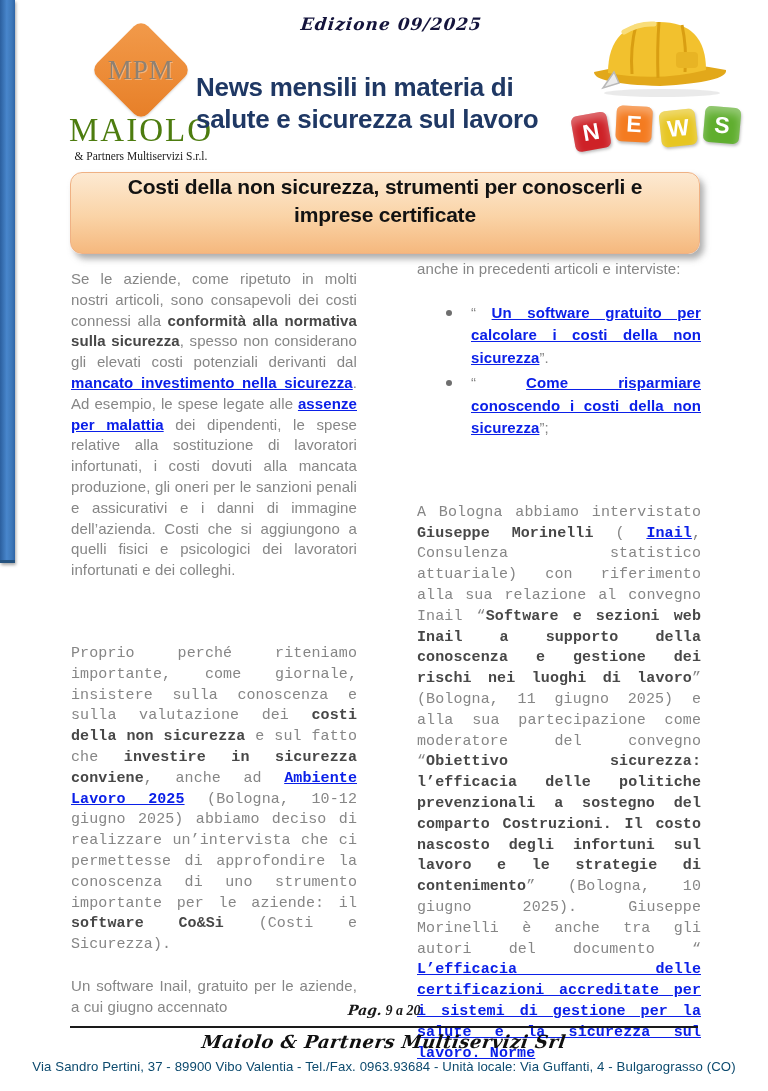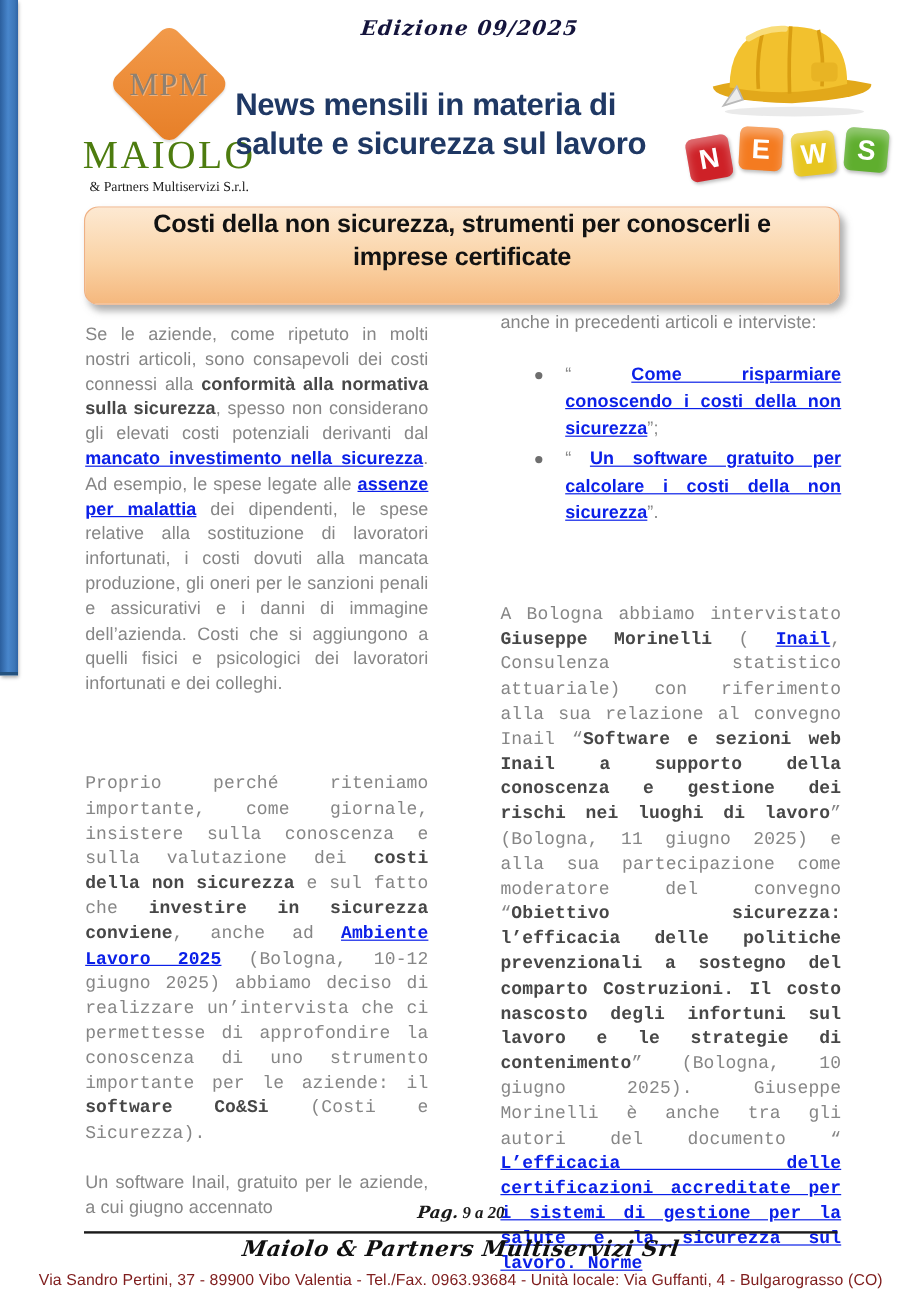--- a/index.html
+++ b/index.html
@@ -99,21 +99,21 @@
     position:absolute;top:1026px;left:70px;width:628px;height:0;
     border-top:2px solid #1a1a1a;
   }
   .footer-company{
     position:absolute;top:1031px;left:0;width:768px;text-align:center;
     font-family:"DejaVu Serif",serif;font-style:italic;font-weight:bold;
     font-size:18px;color:#101010;transform:skewX(-8deg);letter-spacing:.5px;
   }
   .footer-address{
     position:absolute;top:1059px;left:0;width:768px;text-align:center;
-    font-size:13.2px;color:#7f1d1d;letter-spacing:0.1px;
+    font-size:13.2px;color:#0c4a6e;letter-spacing:0.1px;
   }
 </style>
 </head>
 <body>
 
 <div class="blue-strip"></div>
 
 <div class="edition">Edizione 09/2025</div>
 
 <div class="logo">
@@ -155,25 +155,25 @@
   <p><span class="seg-n"> Se le aziende, come ripetuto in molti nostri articoli, sono consapevoli dei costi connessi alla </span><span class="seg-b">conformità alla normativa sulla sicurezza</span><span class="seg-n">, spesso non considerano gli elevati costi potenziali derivanti dal </span><span class="seg-l">mancato investimento nella sicurezza</span><span class="seg-n">. Ad esempio, le spese legate alle </span><span class="seg-l">assenze per malattia</span><span class="seg-n"> dei dipendenti, le spese relative alla sostituzione di lavoratori infortunati, i costi dovuti alla mancata produzione, gli oneri per le sanzioni penali e assicurativi e i danni di immagine dell’azienda. Costi che si aggiungono a quelli fisici e psicologici dei lavoratori infortunati e dei colleghi.</span></p>
   <p class="gap-lg"><span class="seg-n">Proprio perché riteniamo importante, come giornale, insistere sulla conoscenza e sulla valutazione dei </span><span class="seg-b">costi della non sicurezza</span><span class="seg-n"> e sul fatto che </span><span class="seg-b">investire in sicurezza conviene</span><span class="seg-n">, anche ad </span><span class="seg-l">Ambiente Lavoro 2025</span><span class="seg-n"> (Bologna, 10-12 giugno 2025) abbiamo deciso di realizzare un’intervista che ci permettesse di approfondire la conoscenza di uno strumento importante per le aziende: il </span><span class="seg-b">software Co&amp;Si</span><span class="seg-n"> (Costi e Sicurezza).</span></p>
   <p class="gap-sm"><span class="seg-n">Un software Inail, gratuito per le aziende, a cui giugno accennato</span></p>
 </div>
 
 <div class="col col-right">
   <p><span class="seg-n">anche in precedenti articoli e interviste:</span></p>
   <ul class="bullets">
     <li>
       <span class="bullet-dot"></span>
-      <span><span class="seg-n">“ </span><span class="seg-l">Come risparmiare conoscendo i costi della non sicurezza</span><span class="seg-n">”;</span></span>
+      <span><span class="seg-n">“ </span><span class="seg-l">Un software gratuito per calcolare i costi della non sicurezza</span><span class="seg-n">”.</span></span>
     </li>
     <li>
       <span class="bullet-dot"></span>
-      <span><span class="seg-n">“ </span><span class="seg-l">Un software gratuito per calcolare i costi della non sicurezza</span><span class="seg-n">”.</span></span>
+      <span><span class="seg-n">“ </span><span class="seg-l">Come risparmiare conoscendo i costi della non sicurezza</span><span class="seg-n">”;</span></span>
     </li>
   </ul>
   <p class="gap-lg" style="margin-top:48px"><span class="seg-n">A Bologna abbiamo intervistato </span><span class="seg-b">Giuseppe Morinelli</span><span class="seg-n"> ( </span><span class="seg-l">Inail</span><span class="seg-n">, Consulenza statistico attuariale) con riferimento alla sua relazione al convegno Inail “</span><span class="seg-b">Software e sezioni web Inail a supporto della conoscenza e gestione dei rischi nei luoghi di lavoro</span><span class="seg-n">” (Bologna, 11 giugno 2025) e alla sua partecipazione come moderatore del convegno “</span><span class="seg-b">Obiettivo sicurezza: l’efficacia delle politiche prevenzionali a sostegno del comparto Costruzioni. Il costo nascosto degli infortuni sul lavoro e le strategie di contenimento</span><span class="seg-n">” (Bologna, 10 giugno 2025). Giuseppe Morinelli è anche tra gli autori del documento “ </span><span class="seg-l">L’efficacia delle certificazioni accreditate per i sistemi di gestione per la salute e la sicurezza sul lavoro. Norme</span></p>
 </div>
 
 <div class="pag-row">
   <span class="pag-label">Pag.</span>
   <span class="pag-num">9 a 20</span>
 </div>
 <div class="footer-rule"></div>

